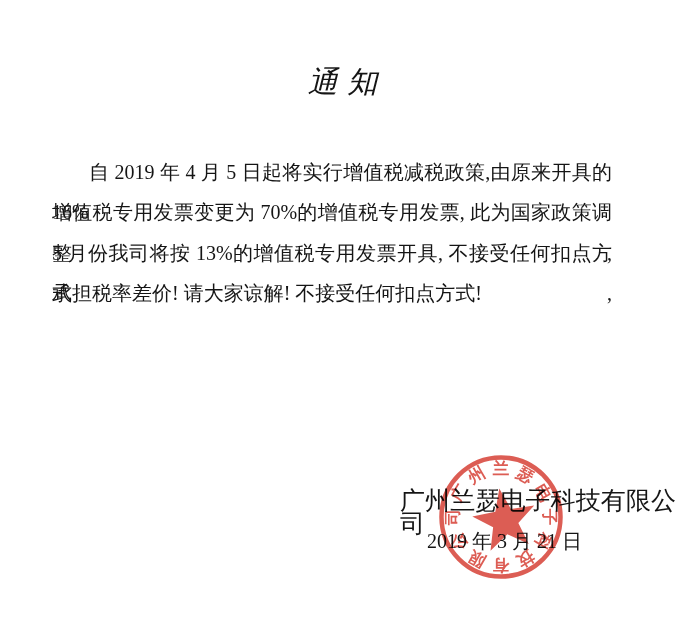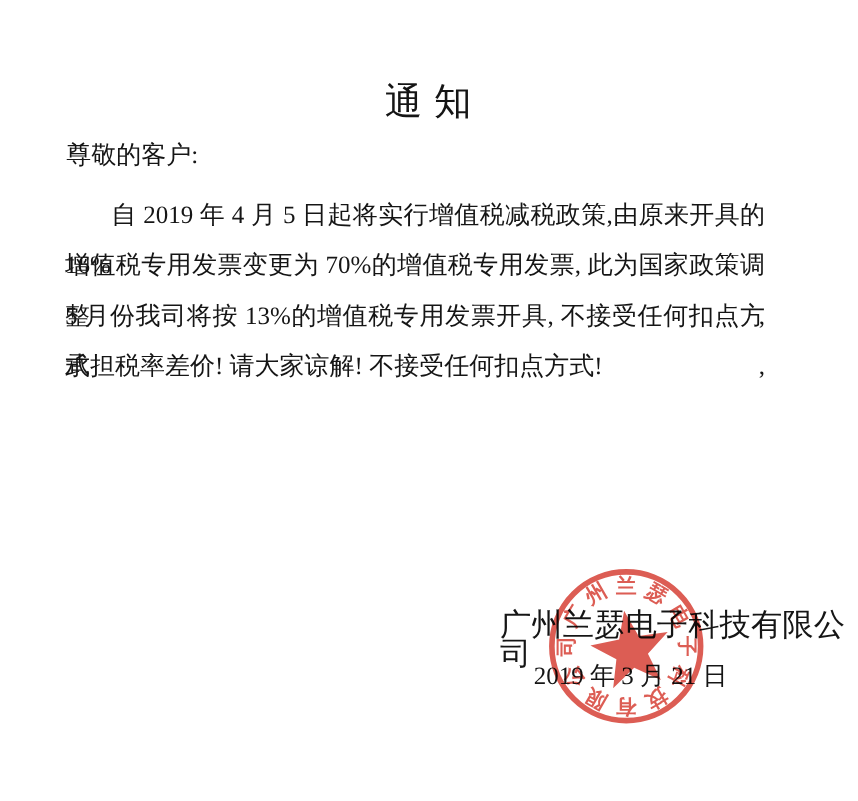--- a/index.html
+++ b/index.html
@@ -20,20 +20,21 @@
     position: absolute;
     top: 62px;
     left: 0;
     width: 100%;
     height: 40px;
     line-height: 40px;
     text-align: center;
     font-size: 30px;
     letter-spacing: 1px;
     white-space: pre;
+    font-style: italic;
   }
   .salutation {
     position: absolute;
     left: 53px;
     top: 111px;
     font-size: 20px;
     line-height: 26px;
   }
   .body-block {
     position: absolute;
@@ -86,21 +87,20 @@
     font-family: "Liberation Serif", "DejaVu Serif", serif;
   }
 </style>
 </head>
 <body>
 
 <div class="page">
 
   <div class="title">通 知</div>
 
-  <div class="salutation">尊敬的客户:</div>
 
   <div class="body-block">
     <div class="bline just indent">自 2019 年 4 月 5 日起将实行增值税减税政策,由原来开具的 16%</div>
     <div class="bline just">增值税专用发票变更为 70%的增值税专用发票, 此为国家政策调整,</div>
     <div class="bline just">5 月份我司将按 13%的增值税专用发票开具, 不接受任何扣点方式,</div>
     <div class="bline">承担税率差价! 请大家谅解! 不接受任何扣点方式!</div>
   </div>
 
   <div class="signature">广州兰瑟电子科技有限公司</div>
 

